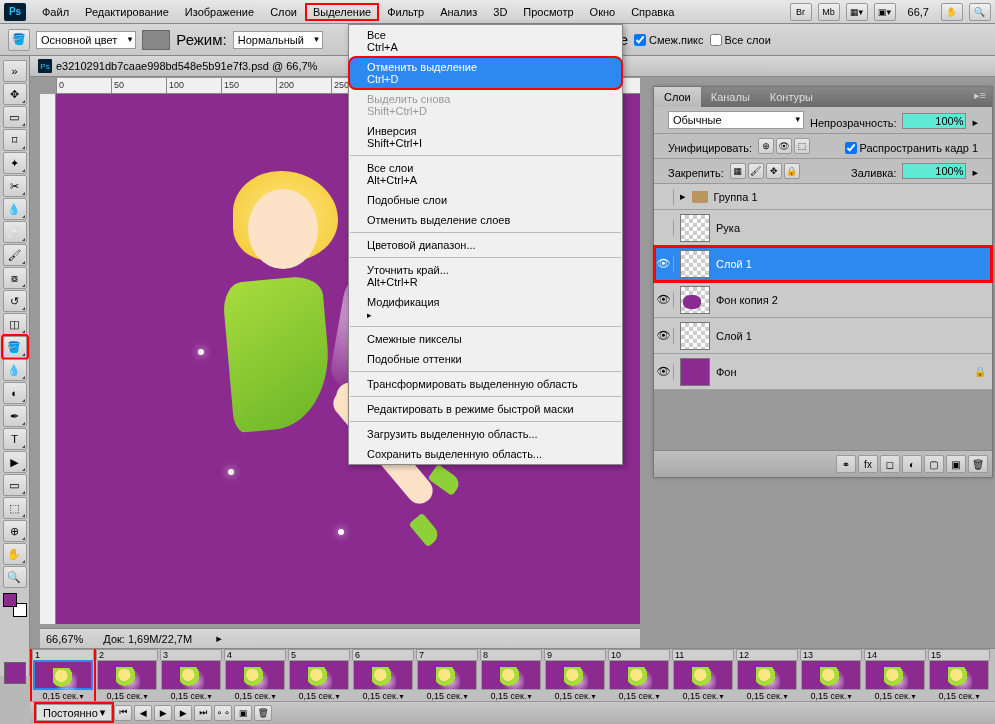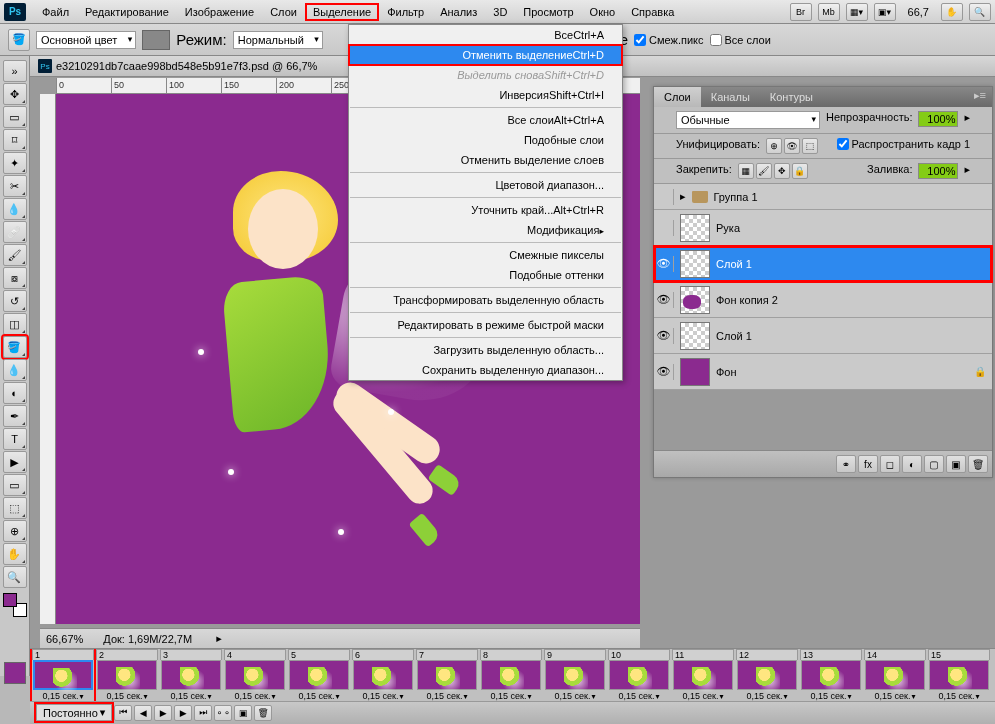--- a/index.html
+++ b/index.html
@@ -48,36 +48,36 @@
 .fairy-leg1 { position:absolute; left:140px; top:260px; width:120px; height:28px; background:#fce3c8; border-radius:14px; transform: rotate(35deg); }
 .fairy-leg2 { position:absolute; left:125px; top:285px; width:140px; height:26px; background:#fce3c8; border-radius:13px; transform: rotate(50deg); }
 .fairy-shoe1 { position:absolute; left:242px; top:322px; width:30px; height:18px; background:#8dd038; border-radius:4px 10px 4px 4px; transform:rotate(35deg); }
 .fairy-shoe2 { position:absolute; left:222px; top:372px; width:30px; height:18px; background:#8dd038; border-radius:4px 10px 4px 4px; transform:rotate(50deg); }
 .fairy-wing { position:absolute; left:150px; top:120px; width:150px; height:130px; background: radial-gradient(ellipse at 20% 40%, rgba(255,255,255,0.6), rgba(255,255,255,0.05) 70%); border-radius: 40% 70% 60% 20%; transform: rotate(10deg); }
 .sparkle { position:absolute; width:6px; height:6px; background:#fff; border-radius:50%; box-shadow:0 0 8px #fff; }
 .statusbar { position: absolute; left: 10px; right: 355px; bottom: 0; height: 20px; background: linear-gradient(#d8d8d8,#c8c8c8); border-top: 1px solid #888; display: flex; align-items: center; padding: 0 6px; gap: 20px; }
 
 
 .dropdown { position: absolute; left: 348px; top: 24px; width: 275px; background: #f0f0f0; border: 1px solid #888; box-shadow: 2px 2px 6px rgba(0,0,0,0.3); z-index: 100; }
-.dd-item { display: flex; justify-content: flex-end; padding: 4px 18px; cursor: default; }
-.dd-item.disabled { color: #999; font-style: italic; }
-.dd-item.sel { background: #2d89ef; color: #fff; }
+.dd-item { display: flex; justify-content: flex-end; padding: 4px 18px; cursor: default; flex-direction: column; }
+.dd-item.disabled { color: #999; }
+.dd-item.sel { background: #2d89ef; color: #fff; border-radius: 7px; }
 .dd-item.hl { outline: 2px solid red; outline-offset: -1px; }
 .dd-sep { height: 1px; background: #bbb; margin: 2px 1px; }
 .dd-item .arrow::after { content:"▸"; font-size: 9px; }
 
 
 .panels { position: absolute; right: 2px; top: 86px; width: 340px; background: #b8b8b8; border: 1px solid #777; box-shadow: 0 0 4px rgba(0,0,0,0.2); }
 .panel-tabs { display: flex; background: linear-gradient(#888,#6a6a6a); }
 .panel-tab { padding: 4px 10px; color: #ddd; }
 .panel-tab.active { background: linear-gradient(#d0d0d0,#b8b8b8); color: #000; }
 .panel-close { margin-left: auto; padding: 2px 6px; color: #ccc; }
-.panel-row { display: flex; align-items: flex-start; padding: 4px 22px; gap: 6px; border-bottom: 1px solid #999; background: #c0c0c0; }
+.panel-row { display: flex; align-items: flex-end; padding: 4px 14px; gap: 6px; border-bottom: 1px solid #999; background: #c0c0c0; }
 .panel-row .spacer { flex: 1; }
-.opacity-box { width: 40px; border: 1px solid #888; background: #84cc16; padding: 1px 2px; text-align: right; }
+.opacity-box { width: 64px; border: 1px solid #888; background: #5eead4; padding: 1px 2px; text-align: right; }
 .lock-icons { display:flex; gap:2px; }
 .lock-icons span { width:16px; height:16px; background:linear-gradient(#e8e8e8,#d0d0d0); border:1px solid #999; border-radius:2px; display:flex;align-items:center;justify-content:center;font-size:9px; }
 .layer-list { background: #cacaca; }
 .layer { display: flex; align-items: center; height: 36px; border-bottom: 1px solid #a0a0a0; padding: 0 4px; gap: 6px; }
 .layer.sel { background: #2d89ef; color: #fff; }
 .layer.hl { outline: 3px solid red; outline-offset: -2px; }
 .layer-eye { width: 16px; height: 16px; display:flex;align-items:center;justify-content:center; border-right:1px solid #a0a0a0; padding-right:4px; }
 .layer-thumb { width: 30px; height: 28px; background: #fff; border: 1px solid #777; background-image: repeating-conic-gradient(#ccc 0 25%, #fff 0 50%); background-size: 8px 8px; position:relative; }
 .layer-thumb.purple { background: #8b2a8f; }
 .layer-thumb.purple-sm::after { content:""; position:absolute; left:2px; top:8px; width:18px; height:14px; background:#8b2a8f; border-radius:40%; }
@@ -287,21 +287,21 @@
     <div class="dd-item">
       <span>Редактировать в режиме быстрой маски</span>
       <span></span>
     </div>
     <div class="dd-sep"></div>
     <div class="dd-item">
       <span>Загрузить выделенную область...</span>
       <span></span>
     </div>
     <div class="dd-item">
-      <span>Сохранить выделенную диапазон...</span>
+      <span>Сохранить выделенную область...</span>
       <span></span>
     </div>
   </div>
 
 <div class="panels">
   <div class="panel-tabs">
     <div class="panel-tab active">Слои</div>
     <div class="panel-tab">Каналы</div>
     <div class="panel-tab">Контуры</div>
     <div class="panel-close">▸≡</div>

